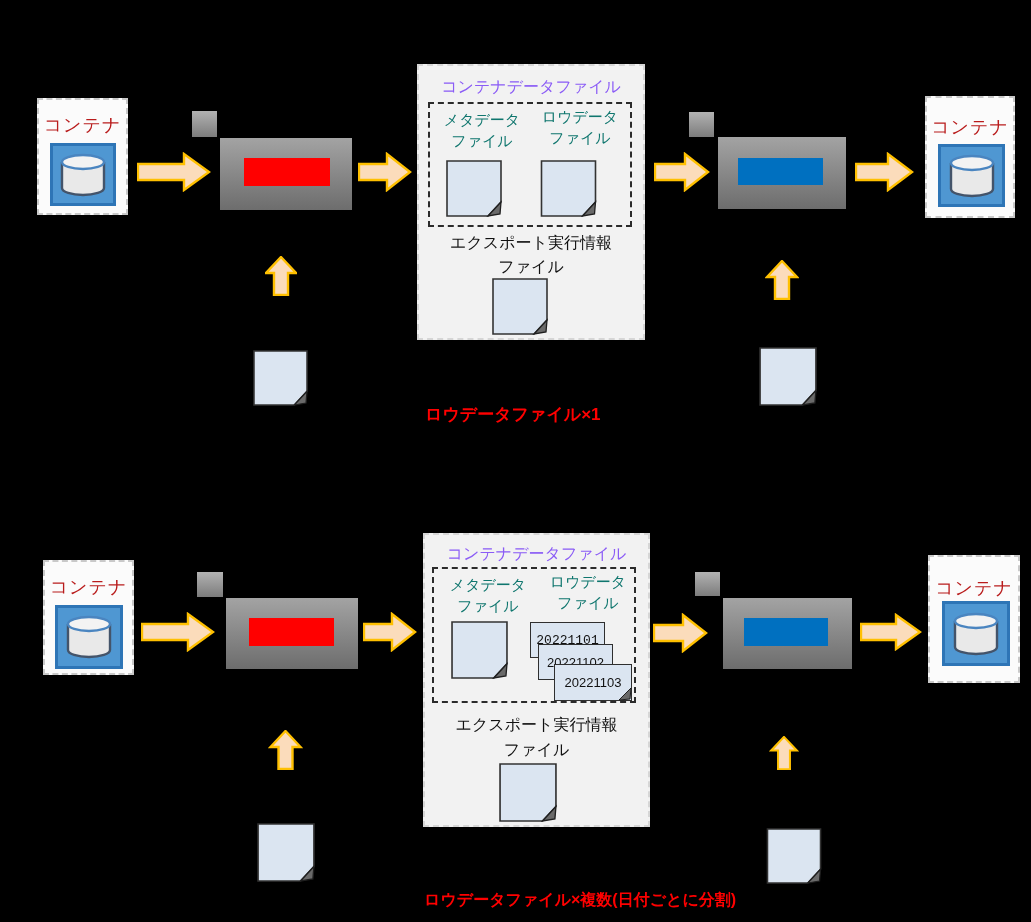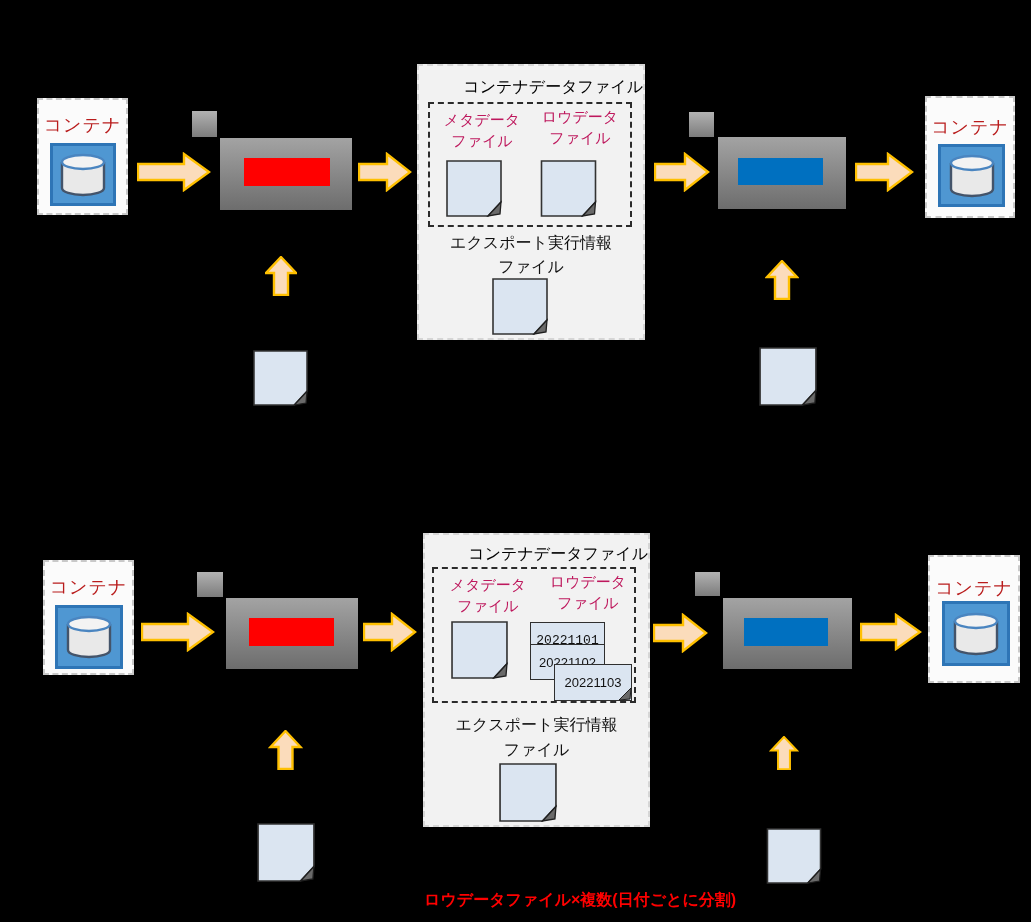--- a/index.html
+++ b/index.html
@@ -15,23 +15,23 @@
   .dbsq { background:#4f97d2; border:3px solid #2e75b6; display:flex; align-items:center; justify-content:center; }
 
   
   .tool { background:linear-gradient(180deg,#a3a3a3 0%,#6d6d6d 100%); }
   .accent-red  { background:#ff0000; }
   .accent-blue { background:#0070c0; }
   .mini { background:linear-gradient(180deg,#b2b2b2 0%,#7c7c7c 100%); }
 
   
   .fbox { background:#f2f2f2; border:2px dashed #d6d6d6; }
-  .fbox-title { width:100%; text-align:right; color:#000000; font-size:16px; }
+  .fbox-title { width:100%; text-align:center; color:#8b5cf6; font-size:16px; }
   .inner-dash { border:2px dashed #2b2b2b; }
-  .lbl { color:#be185d; font-size:15px; line-height:21px; text-align:center; }
+  .lbl { color:#0f766e; font-size:15px; line-height:21px; text-align:center; }
   .lbl16 { color:#111; font-size:16px; text-align:center; width:100%; }
 
   .date-file { background:#dbe5f1; border:1px solid #2f2f2f; color:#111; font-size:13px;
                display:flex; align-items:center; justify-content:center; }
 
   .note { color:#ff0000; font-weight:bold; font-size:17px; white-space:nowrap; }
 
   svg { display:block; }
 </style>
 </head>
@@ -148,20 +148,21 @@
         <polygon points="16,1 31,17 23,17 23,39 9,39 9,17 1,17" fill="#fbdcbb" stroke="#ffc000" stroke-width="2.4"></polygon>
       </svg>
   </div>
   <div class="abs" style="left:759px;top:347px;">
     <svg width="58" height="59" viewBox="0 0 56 57">
         <polygon points="1,1 55,1 55,42 42,56 1,56" fill="#dbe5f1" stroke="#333333" stroke-width="1.6"></polygon>
         <polygon points="55,42 42,56 54,54" fill="#6a6a6a" stroke="#1f1f1f" stroke-width="1.3"></polygon>
       </svg>
   </div>
 
+  <div class="abs note" style="left:425px;top:403px;">ロウデータファイル×1</div>
 
   <div class="abs card" style="left:43px;top:560px;width:91px;height:115px;">
     <div class="abs card-label" style="top:13px;">コンテナ</div>
     <div class="abs dbsq" style="left:10px;top:43px;width:68px;height:64px;">
       <span>
         <svg width="48" height="46" viewBox="0 0 48 46">
           <path d="M3 10 V36 A21 7 0 0 0 45 36 V10" fill="#e9e9e9" stroke="#44546a" stroke-width="2.4"></path>
           <ellipse cx="24" cy="10" rx="21" ry="7" fill="#f3f3f3" stroke="#4a85c0" stroke-width="2.4"></ellipse>
         </svg>
       </span>
@@ -199,21 +200,21 @@
       <div class="abs" style="left:17px;top:52px;">
         <svg width="57" height="58" viewBox="0 0 56 57">
             <polygon points="1,1 55,1 55,42 42,56 1,56" fill="#dbe5f1" stroke="#333333" stroke-width="1.6"></polygon>
             <polygon points="55,42 42,56 54,54" fill="#6a6a6a" stroke="#1f1f1f" stroke-width="1.3"></polygon>
           </svg>
       </div>
 
       <div class="abs date-file" style="left:96px;top:53px;width:75px;height:36px;font-family:Liberation Mono, monospace;">
         <span>20221101</span>
       </div>
-      <div class="abs date-file" style="left:96px;top:75px;width:75px;height:36px;">
+      <div class="abs date-file" style="left:104px;top:75px;width:75px;height:36px;">
         <span>20221102</span>
       </div>
       <div class="abs date-file" style="left:120px;top:95px;width:78px;height:37px;">
         <span>20221103</span>
         <svg style="position:absolute;right:-1px;bottom:-1px;" width="13" height="13" viewBox="0 0 13 13">
             <polygon points="12,0 0,12 11,11" fill="#6a6a6a" stroke="#1f1f1f" stroke-width="1"></polygon>
           </svg>
       </div>
     </div>
     <div class="abs lbl16" style="top:180px;">エクスポート実行情報</div>

